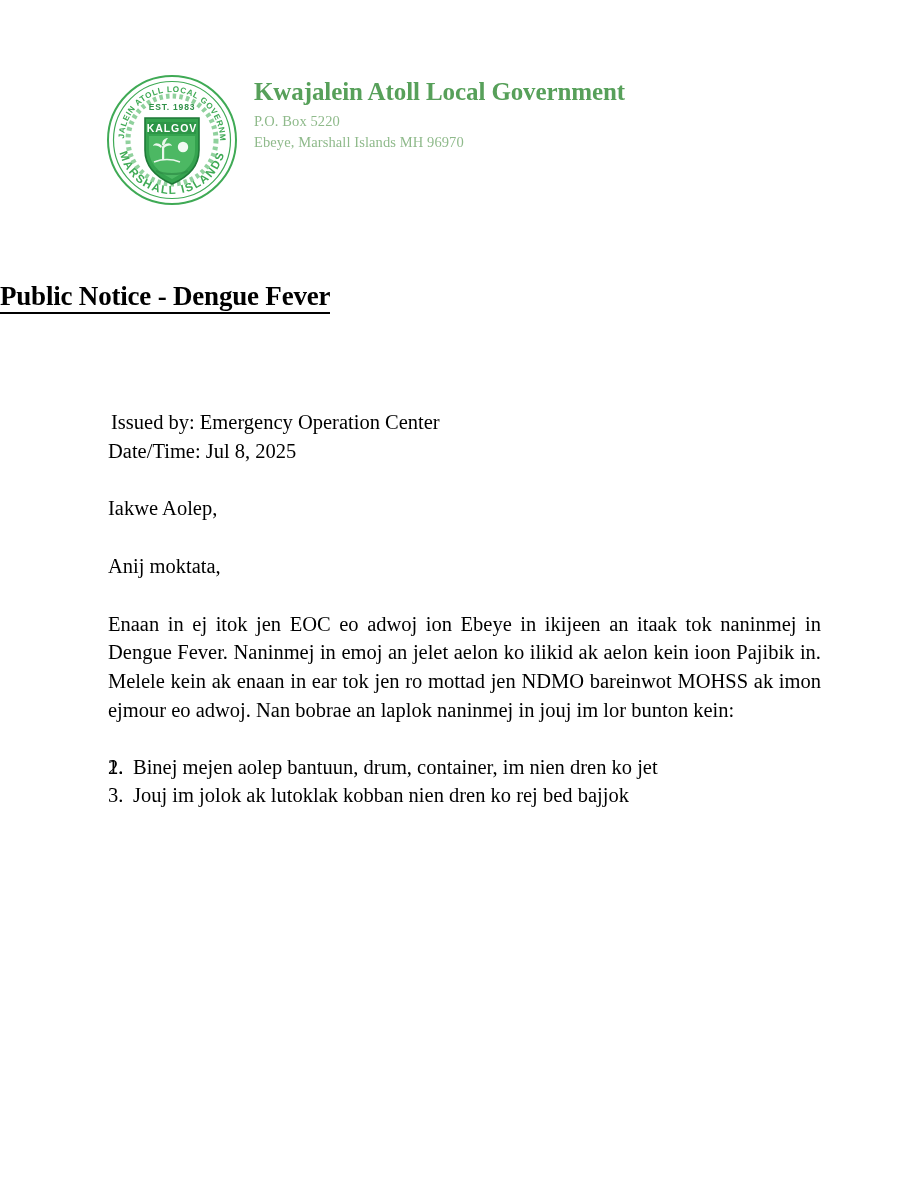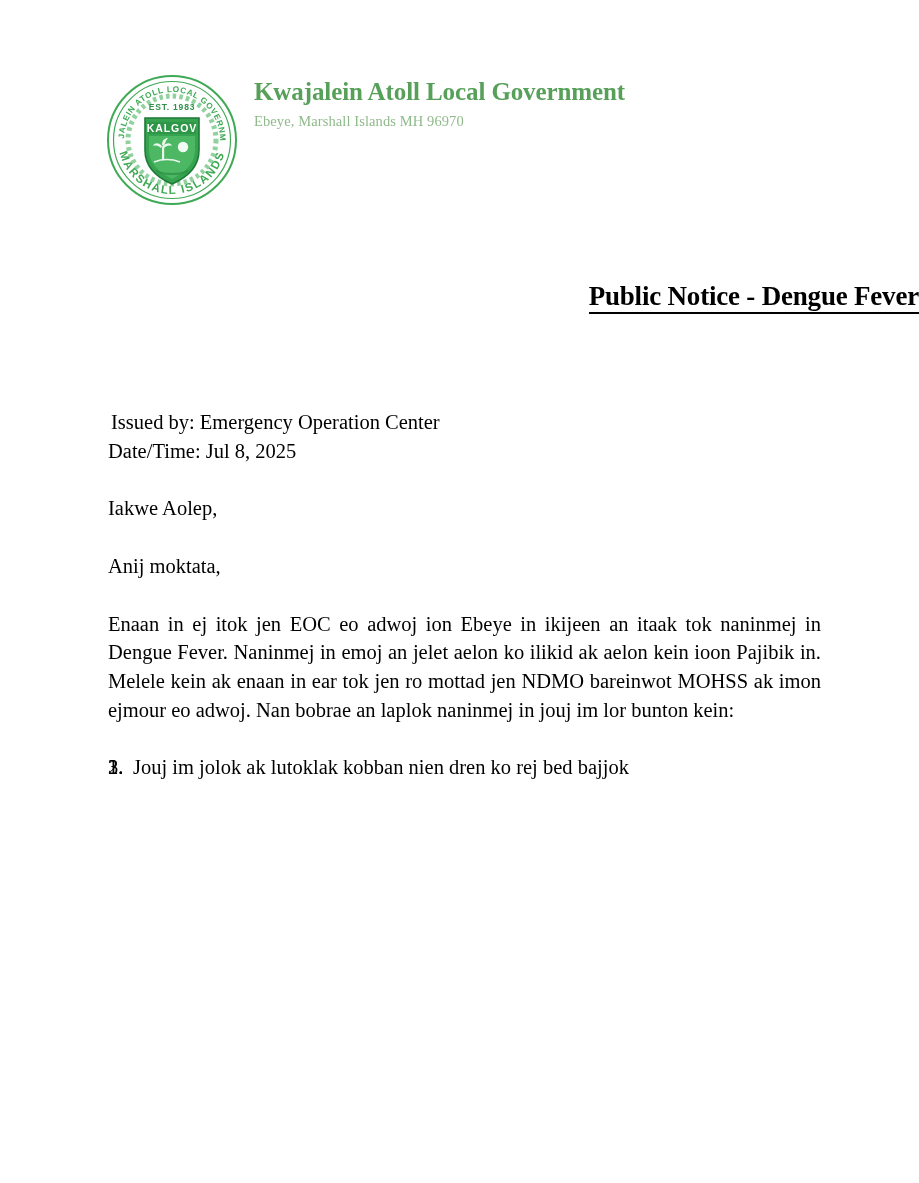--- a/index.html
+++ b/index.html
@@ -55,21 +55,21 @@
     white-space: nowrap;
   }
   .org-addr div { letter-spacing: 0.1px; }
 
   
   .doc-title {
     position: absolute;
     top: 281px;
     left: 0;
     width: 919px;
-    text-align: right;
+    text-align: left;
     font-size: 27px;
     font-weight: bold;
     letter-spacing: -0.2px;
   }
   .doc-title span {
     border-bottom: 2.6px solid #000;
     padding-bottom: 1px;
   }
 
   
@@ -165,20 +165,21 @@
 
       <circle cx="79" cy="75" r="5.2" fill="#f2fbf3"></circle>
 
       <path d="M 52,99 C 60,103 76,103 84,99" stroke="#2d8c46" stroke-width="2" fill="none" opacity="0.7"></path>
     </svg>
   </div>
 
   <div class="org-block">
     <div class="org-name">Kwajalein Atoll Local Government</div>
     <div class="org-addr">
+      <div>P.O. Box 5220</div>
       <div>Ebeye, Marshall Islands MH 96970</div>
     </div>
   </div>
 </div>
 
 <div class="doc-title">
   <span>Public Notice - Dengue Fever</span>
 </div>
 
 <div class="body-col">
@@ -199,19 +200,20 @@
   <div class="gap-line"></div>
 
   <p class="para">Enaan in ej itok jen EOC eo adwoj ion Ebeye in ikijeen an itaak tok naninmej in Dengue Fever. Naninmej in emoj an jelet aelon ko ilikid ak aelon kein ioon Pajibik in. Melele kein ak enaan in ear tok jen ro mottad jen NDMO bareinwot MOHSS ak imon ejmour eo adwoj. Nan bobrae an laplok naninmej in jouj im lor bunton kein:</p>
 
   <ul class="list">
     <li class="wide-gap">
       <span class="num">1.</span>
     </li>
     <li>
       <span class="num">2.</span>
+      <span>Binej mejen aolep bantuun, drum, container, im nien dren ko jet</span>
     </li>
     <li>
       <span class="num">3.</span>
       <span>Jouj im jolok ak lutoklak kobban nien dren ko rej bed bajjok</span>
     </li>
   </ul>
 </div>
 
 </body></html>

